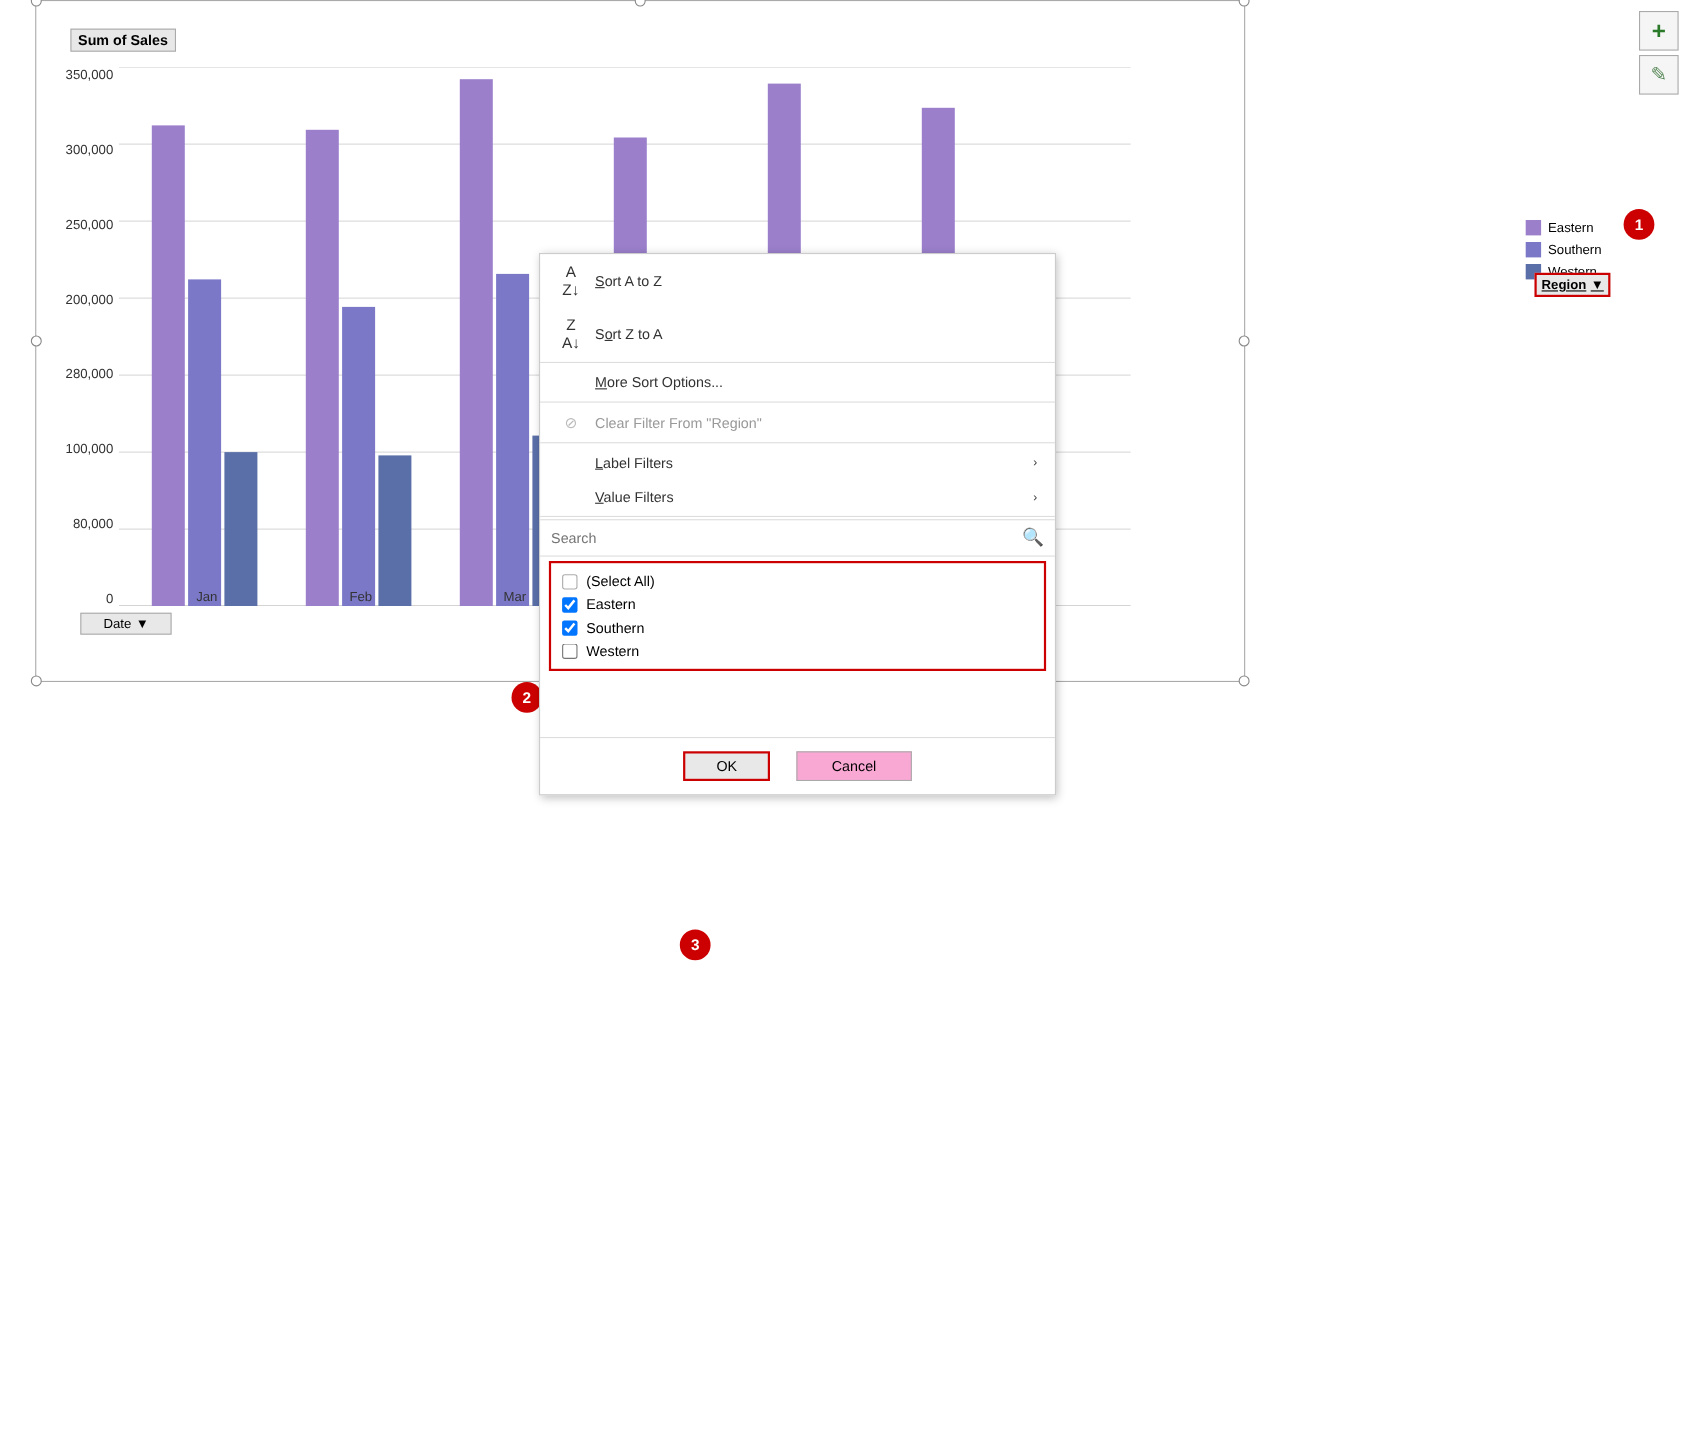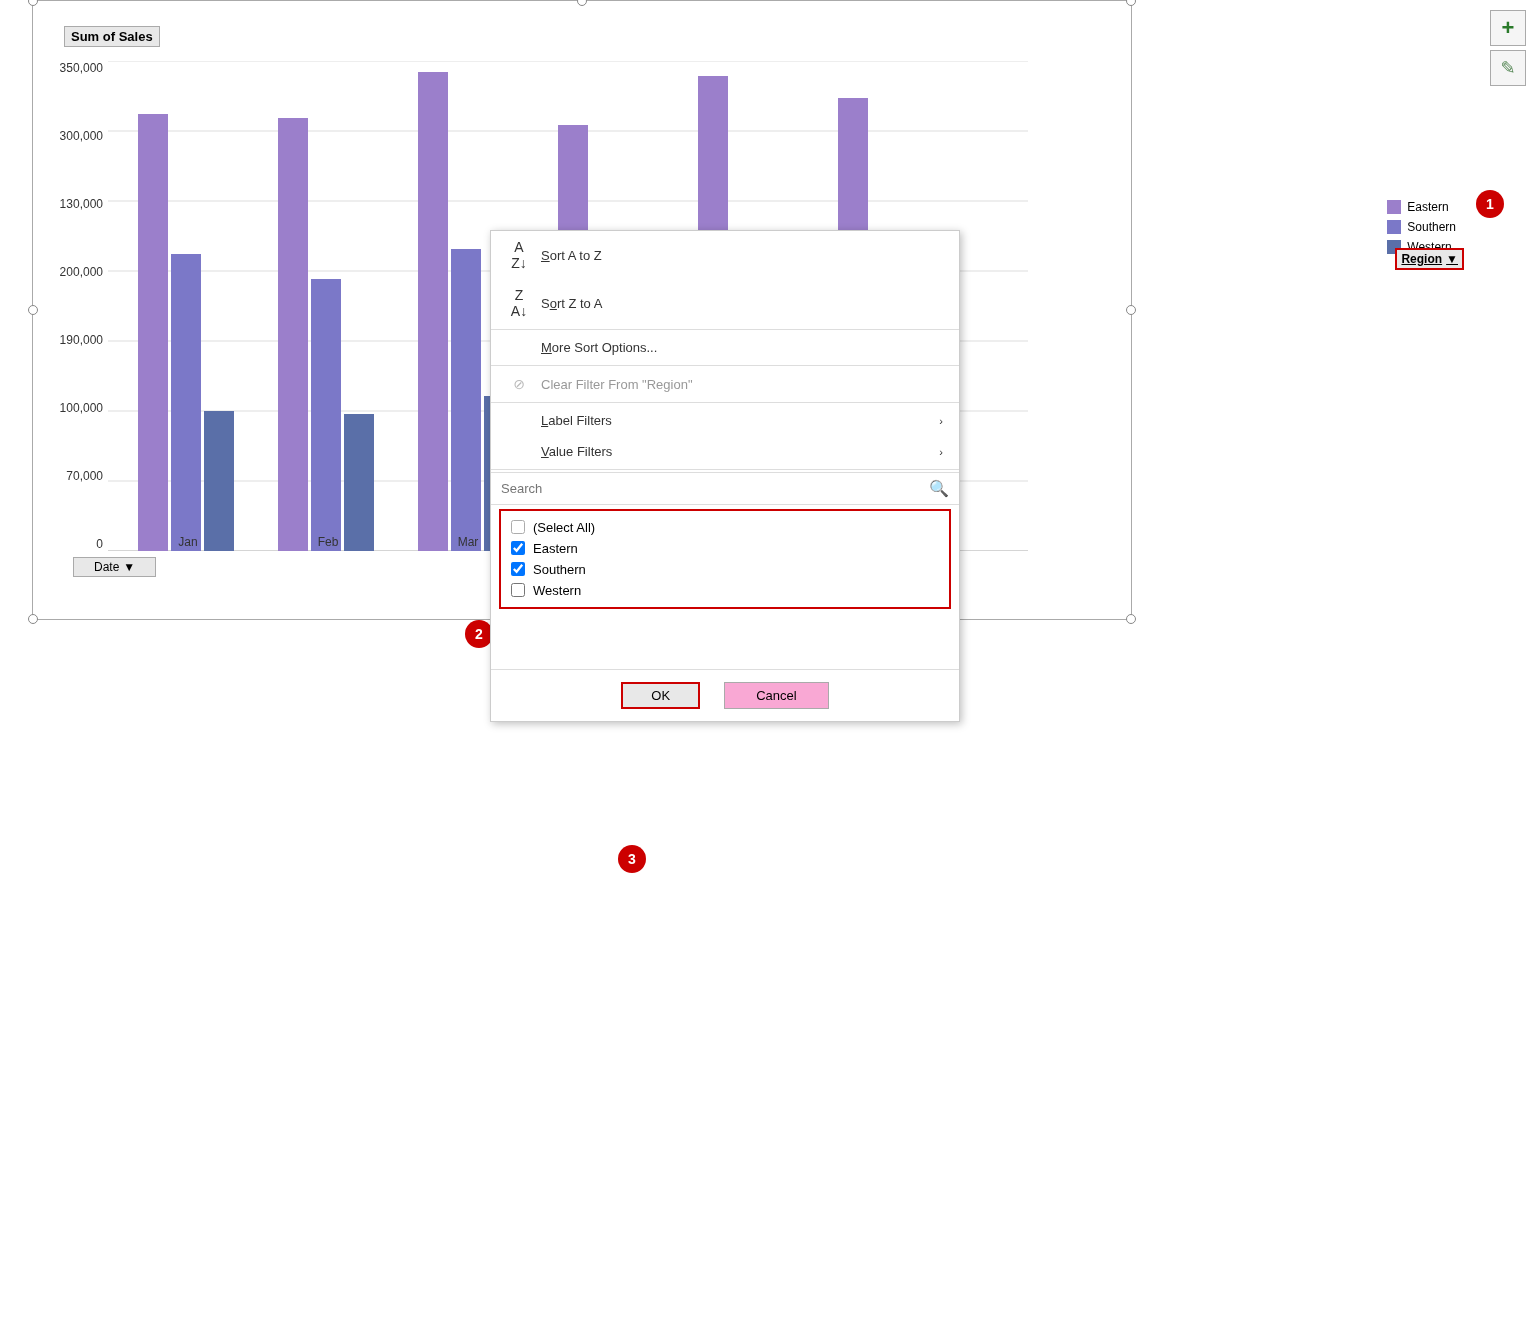--- a/index.html
+++ b/index.html
@@ -227,21 +227,21 @@
     }
 
     
     .checkbox-list {
       padding: 6px 10px;
       border: 2px solid #cc0000;
       margin: 4px 8px;
     }
     .checkbox-item {
       display: flex;
-      align-items: flex-start;
+      align-items: flex-end;
       gap: 8px;
       padding: 3px 0;
       font-size: 13px;
       cursor: pointer;
     }
     .checkbox-item input[type="checkbox"] {
       width: 14px;
       height: 14px;
       cursor: pointer;
     }
@@ -295,25 +295,25 @@
   <div class="handle" style="top:-5px;left:-5px"></div>
   <div class="handle" style="top:-5px;right:-5px"></div>
   <div class="handle" style="bottom:-5px;left:-5px"></div>
   <div class="handle" style="bottom:-5px;right:-5px"></div>
 
   <div class="chart-title">Sum of Sales</div>
 
   <div class="y-axis">
     <span class="y-label">350,000</span>
     <span class="y-label">300,000</span>
-    <span class="y-label">130,000</span>
+    <span class="y-label">250,000</span>
     <span class="y-label">200,000</span>
-    <span class="y-label">190,000</span>
+    <span class="y-label">280,000</span>
     <span class="y-label">100,000</span>
-    <span class="y-label">70,000</span>
+    <span class="y-label">80,000</span>
     <span class="y-label">0</span>
   </div>
 
   <svg class="chart-svg" viewBox="0 0 920 490">
 
     <line x1="0" y1="0" x2="920" y2="0" stroke="#ddd" stroke-width="1"></line>
     <line x1="0" y1="70" x2="920" y2="70" stroke="#ddd" stroke-width="1"></line>
     <line x1="0" y1="140" x2="920" y2="140" stroke="#ddd" stroke-width="1"></line>
     <line x1="0" y1="210" x2="920" y2="210" stroke="#ddd" stroke-width="1"></line>
     <line x1="0" y1="280" x2="920" y2="280" stroke="#ddd" stroke-width="1"></line>

